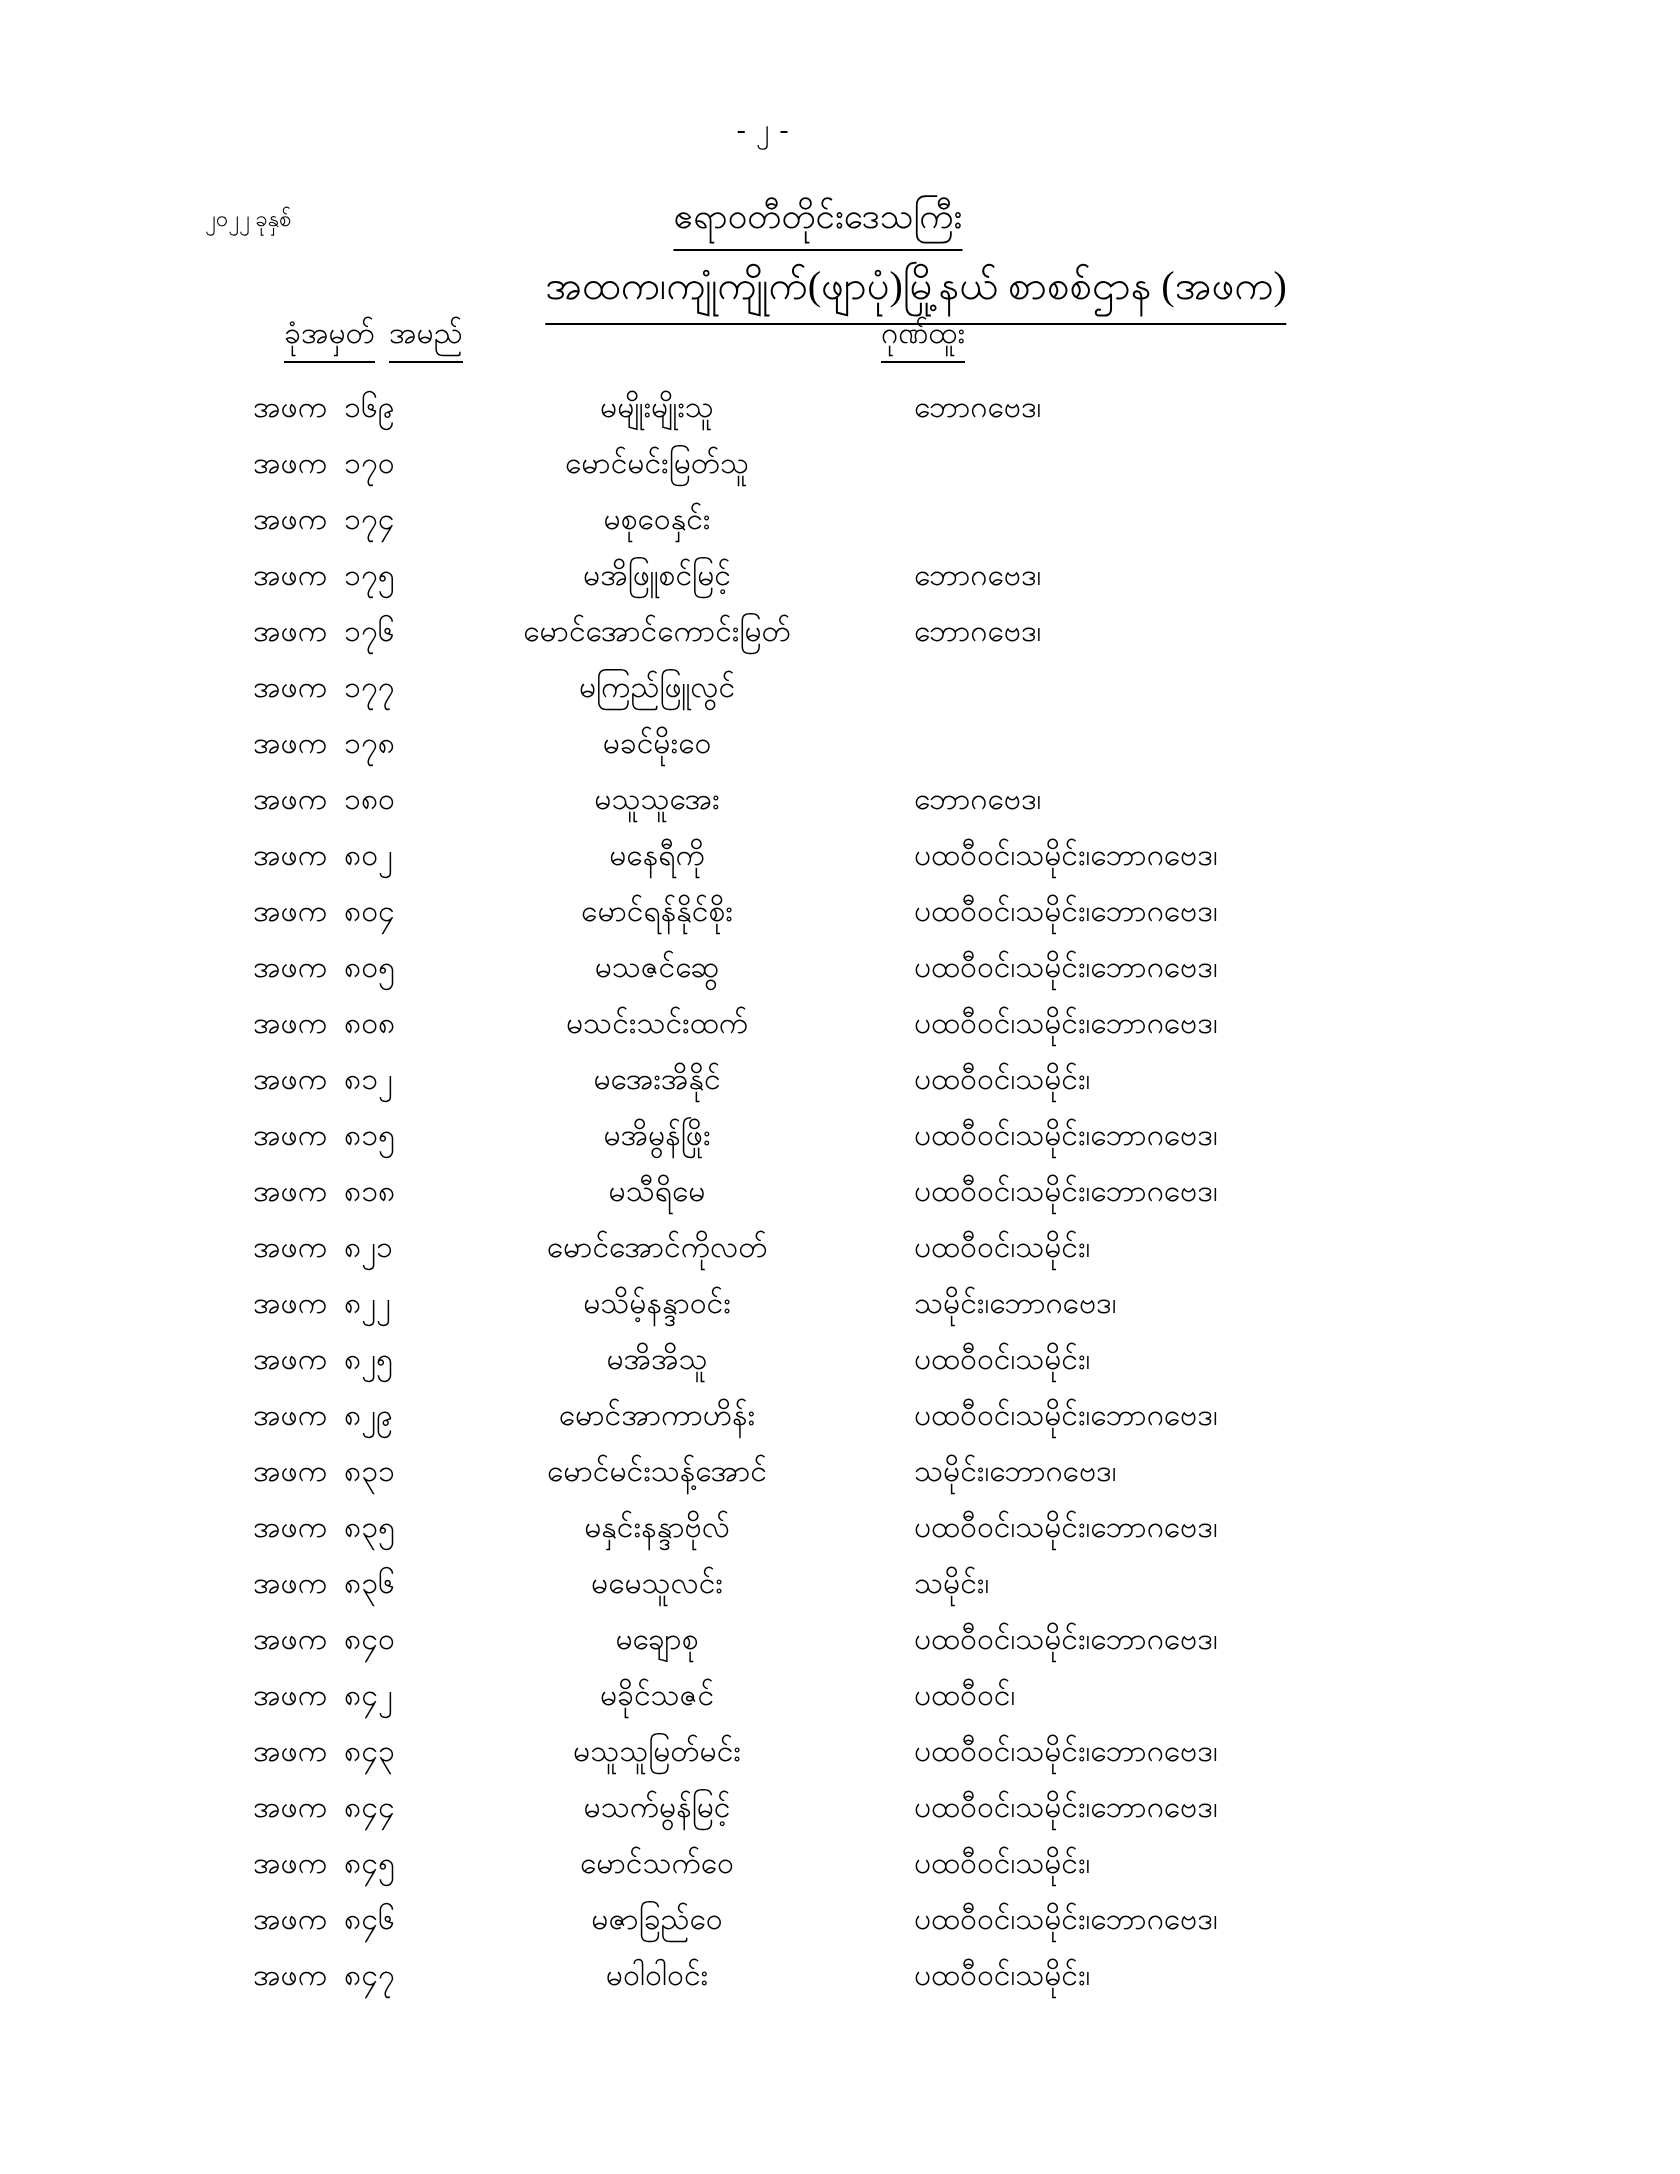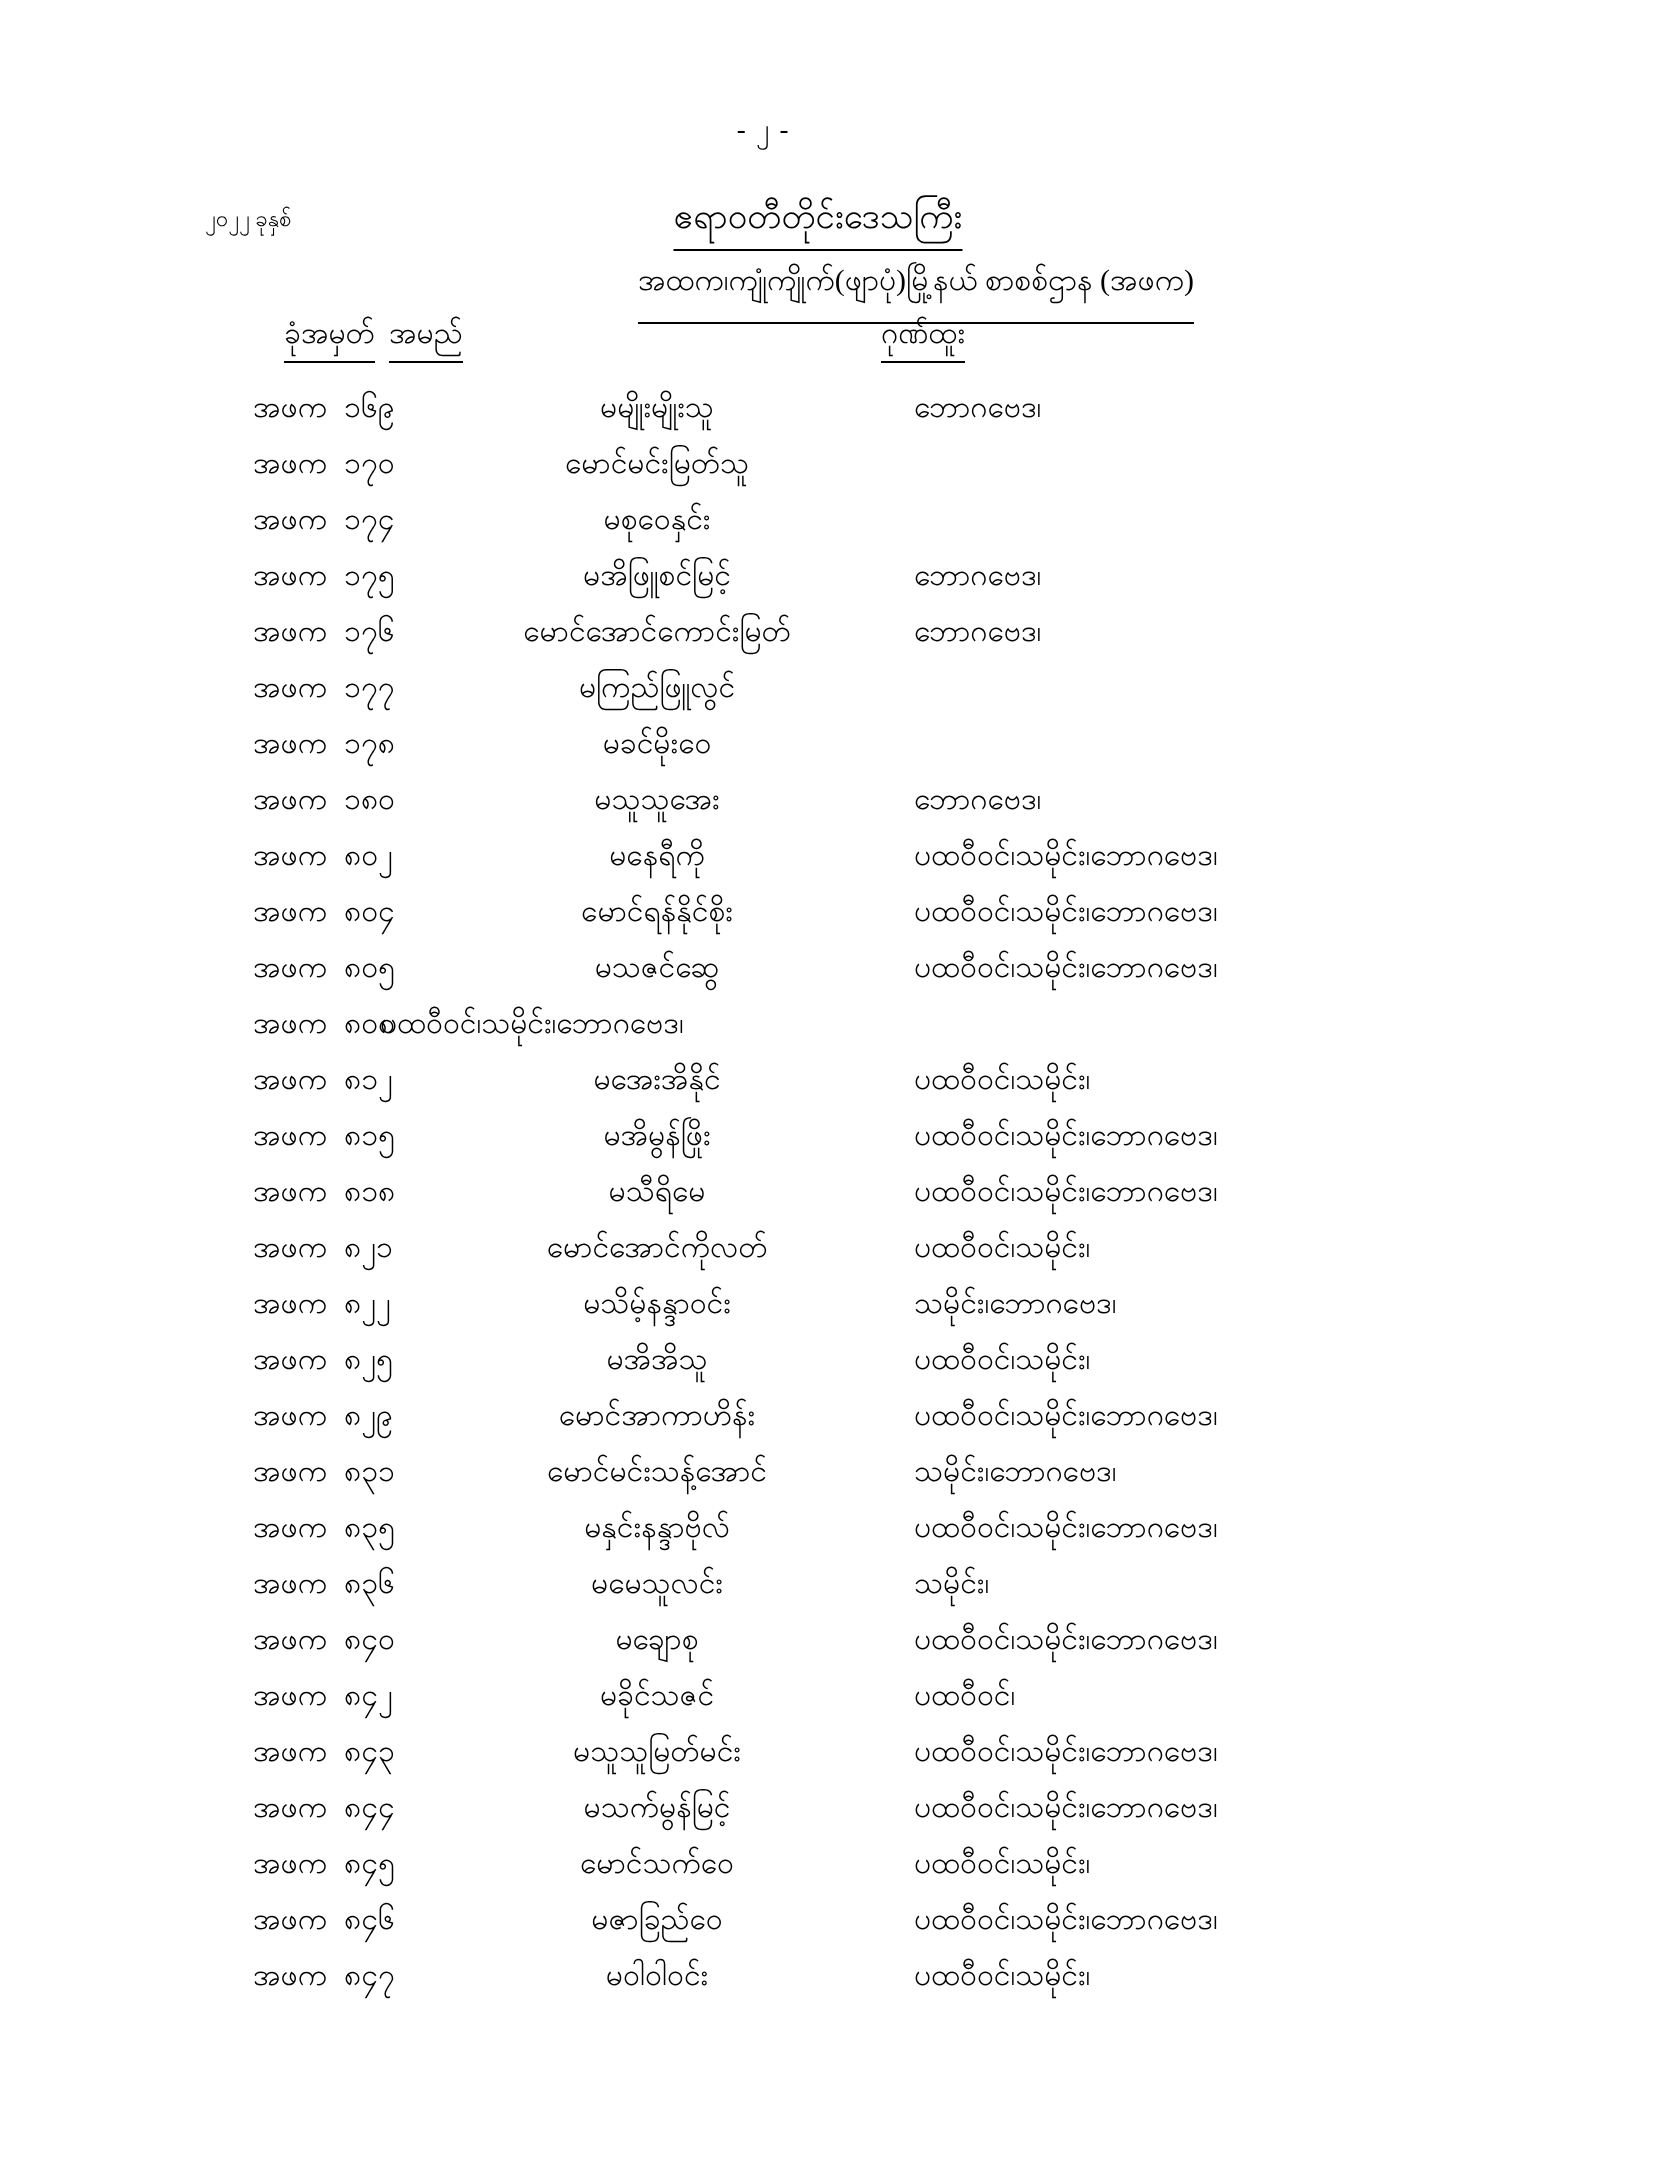--- a/index.html
+++ b/index.html
@@ -39,24 +39,24 @@
     font-size: 35px;
     white-space: nowrap;
     border-bottom: 2.7px solid #000;
     padding-bottom: 3.6px;
   }
   .title-center {
     position: absolute;
     top: 260px;
     left: 916px;
     transform: translateX(-50%);
-    font-size: 30px;
+    font-size: 40px;
     white-space: nowrap;
     border-bottom: 2.7px solid #000;
-    padding-bottom: 17px;
+    padding-bottom: 4px;
   }
   .col-headers {
     position: absolute;
     top: 313px;
     left: 4px;
     width: 100%;
     height: 55px;
   }
   .col-headers .hdr {
     position: absolute;
@@ -168,20 +168,21 @@
     </div>
     <div class="row">
       <span class="c-code">အဖက</span>
       <span class="c-roll">၈၀၅</span>
       <span class="c-name">မသဇင်ဆွေ</span>
       <span class="c-dist">ပထဝီဝင်၊သမိုင်း၊ဘောဂဗေဒ၊</span>
     </div>
     <div class="row">
       <span class="c-code">အဖက</span>
       <span class="c-roll">၈၀၈</span>
+      <span class="c-name">မသင်းသင်းထက်</span>
       <span class="c-dist">ပထဝီဝင်၊သမိုင်း၊ဘောဂဗေဒ၊</span>
     </div>
     <div class="row">
       <span class="c-code">အဖက</span>
       <span class="c-roll">၈၁၂</span>
       <span class="c-name">မအေးအိနိုင်</span>
       <span class="c-dist">ပထဝီဝင်၊သမိုင်း၊</span>
     </div>
     <div class="row">
       <span class="c-code">အဖက</span>

